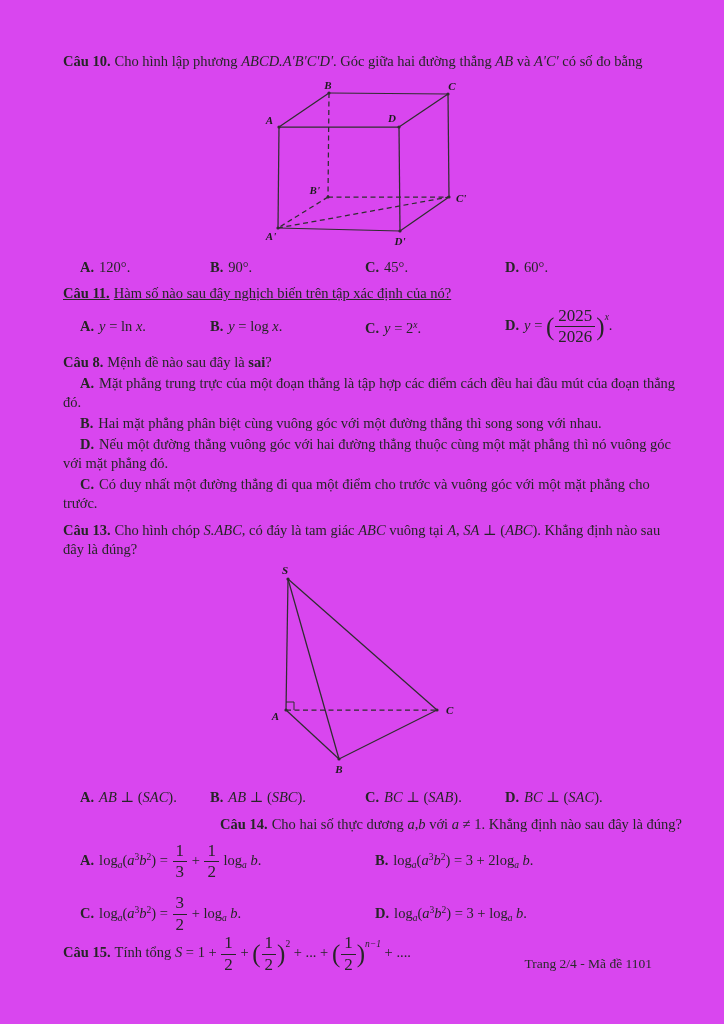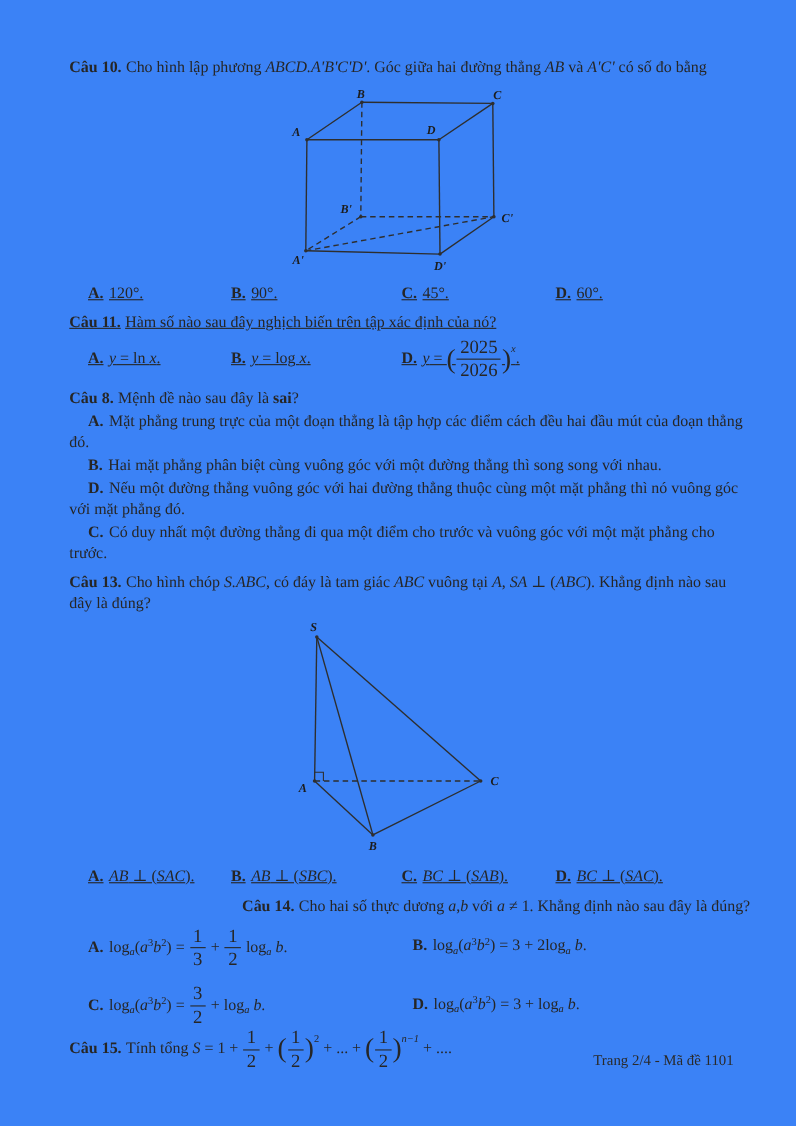--- a/index.html
+++ b/index.html
@@ -1,45 +1,45 @@
 <!DOCTYPE html>
 <html><head>
 <meta charset="utf-8">
 <style>
   html,body{margin:0;padding:0;background:#e9e8e5;}
   .page{
     position:relative;width:724px;height:1024px;box-sizing:border-box;
-    background:#3b82f6;color:#262626;
+    background:#d946ef;color:#262626;
     font-family:"Liberation Serif","DejaVu Serif",serif;
     font-size:14.5px;line-height:19px;
     padding:52px 42px 0 63px;overflow:hidden;
   }
   p{margin:0;}
   .q{margin-bottom:9px;}
   .qlabel{font-weight:bold;margin-right:4px;}
   .b{font-weight:bold;font-family:Liberation Serif, serif;}
-  .optrow{display:grid;grid-template-columns:130px 155px 140px auto;margin-left:17px;align-items:center;margin-bottom:7px;text-decoration:underline;}
+  .optrow{display:grid;grid-template-columns:130px 155px 140px auto;margin-left:17px;align-items:center;margin-bottom:7px;}
   .opt{white-space:nowrap;}
   .olabel{font-weight:bold;margin-right:5px;}
   .optline{text-indent:17px;margin-bottom:2px;}
   .grid2{display:grid;grid-template-columns:295px auto;row-gap:13px;margin-left:17px;align-items:center;margin-top:8px;}
   .math .it{font-style:italic;}
   .math sub{font-size:9.5px;vertical-align:-3px;}
   .math sup{font-size:9.5px;vertical-align:5px;}
   .math sup.hi{vertical-align:10px;}
   .frac{display:inline-block;vertical-align:middle;text-align:center;font-size:17px;line-height:1.08;padding:0 1px;}
   .frac .num{display:block;border-bottom:1px solid #262626;padding:0 3px 1px;}
   .frac .den{display:block;padding:1px 3px 0;}
   .big{font-size:25px;font-weight:400;vertical-align:middle;line-height:1;}
   .figwrap{display:block;}
   .fig line,.fig polyline{stroke:#2e2e2e;stroke-width:1.25;fill:none;}
   .fig .dash{stroke-dasharray:5 3.5;}
   .fig circle{fill:#2e2e2e;}
   .fig text{font-size:11px;font-style:italic;font-weight:600;fill:#1c1c1c;font-family:"Liberation Serif","DejaVu Serif",serif;}
-  .footer{position:absolute;top:954px;right:57px;font-size:13.5px;color:#2a2a2a;}
+  .footer{position:absolute;top:954px;right:72px;font-size:13.5px;color:#2a2a2a;}
 </style>
 </head>
 <body>
 
 <div class="page">
 
   <p class="q"><b class="qlabel">Câu 10.</b><span class="math"><span>Cho hình lập phương </span><span class="it">ABCD.A'B'C'D'</span><span>. Góc giữa hai đường thẳng </span><span class="it">AB</span><span> và </span><span class="it">A'C'</span><span> có số đo bằng</span></span></p>
 
   <svg class="fig figwrap" width="240" height="170" viewBox="0 0 240 170" style="margin:4px 0 8px 177px;">
 
@@ -82,20 +82,21 @@
     <span class="opt"><b class="olabel">B.</b><span class="math"><span>90°.</span></span></span>
     <span class="opt"><b class="olabel">C.</b><span class="math"><span>45°.</span></span></span>
     <span class="opt"><b class="olabel">D.</b><span class="math"><span>60°.</span></span></span>
   </div>
 
   <p class="q" style="margin-bottom:4px;text-decoration:underline;"><b class="qlabel">Câu 11.</b><span class="math"><span>Hàm số nào sau đây nghịch biến trên tập xác định của nó?</span></span></p>
 
   <div class="optrow" style="margin-bottom:6px;">
     <span class="opt"><b class="olabel">A.</b><span class="math"><span class="it">y</span><span> = ln </span><span class="it">x</span><span>.</span></span></span>
     <span class="opt"><b class="olabel">B.</b><span class="math"><span class="it">y</span><span> = log </span><span class="it">x</span><span>.</span></span></span>
+    <span class="opt"><b class="olabel">C.</b><span class="math"><span class="it">y</span><span> = 2</span><sup class="it">x</sup><span>.</span></span></span>
     <span class="opt"><b class="olabel">D.</b><span class="math"><span class="it">y</span><span> = </span><span class="big">(</span><span class="frac"><span class="num">2025</span><span class="den">2026</span></span><span class="big">)</span><sup class="it hi">x</sup><span>.</span></span></span>
   </div>
 
   <p class="q" style="margin-bottom:2px;"><b class="qlabel">Câu 8.</b><span class="math"><span>Mệnh đề nào sau đây là </span><span class="b">sai</span><span>?</span></span></p>
   <p class="optline"><b class="olabel">A.</b><span>Mặt phẳng trung trực của một đoạn thẳng là tập hợp các điểm cách đều hai đầu mút của đoạn thẳng đó.</span></p>
   <p class="optline"><b class="olabel">B.</b><span>Hai mặt phẳng phân biệt cùng vuông góc với một đường thẳng thì song song với nhau.</span></p>
   <p class="optline"><b class="olabel">D.</b><span>Nếu một đường thẳng vuông góc với hai đường thẳng thuộc cùng một mặt phẳng thì nó vuông góc với mặt phẳng đó.</span></p>
   <p class="optline"><b class="olabel">C.</b><span>Có duy nhất một đường thẳng đi qua một điểm cho trước và vuông góc với một mặt phẳng cho trước.</span></p>
 
   <p class="q" style="margin-top:8px;margin-bottom:0;"><b class="qlabel">Câu 13.</b><span class="math"><span>Cho hình chóp </span><span class="it">S.ABC</span><span>, có đáy là tam giác </span><span class="it">ABC</span><span> vuông tại </span><span class="it">A</span><span>, </span><span class="it">SA</span><span> ⊥ (</span><span class="it">ABC</span><span>). Khẳng định nào sau đây là đúng?</span></span></p>

